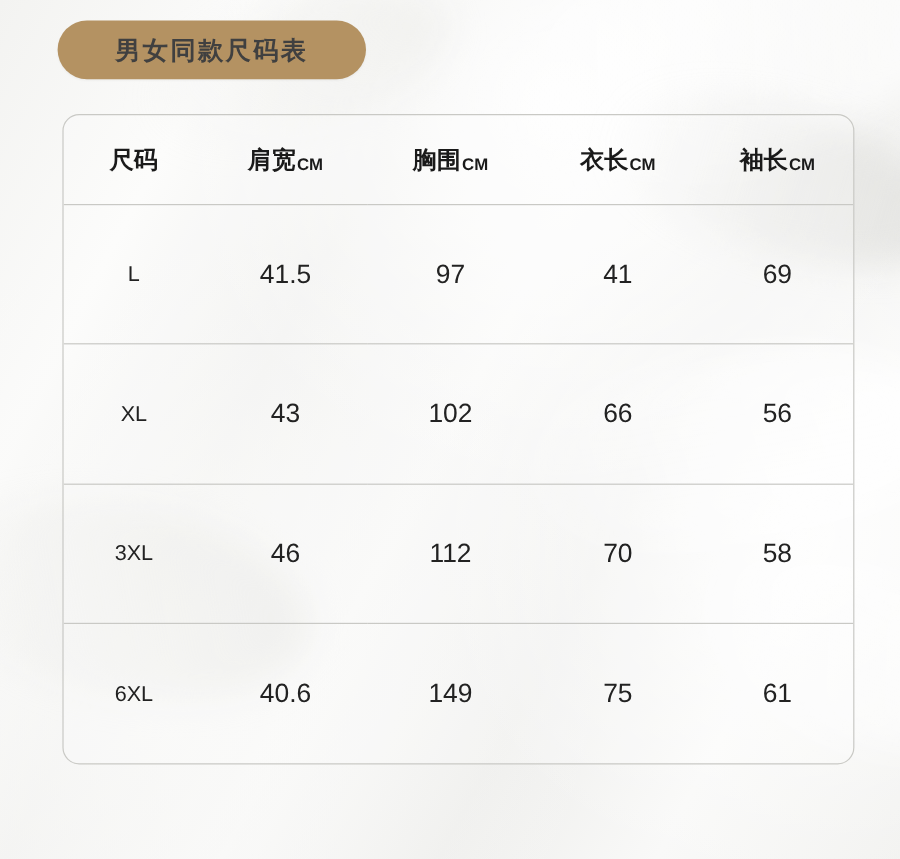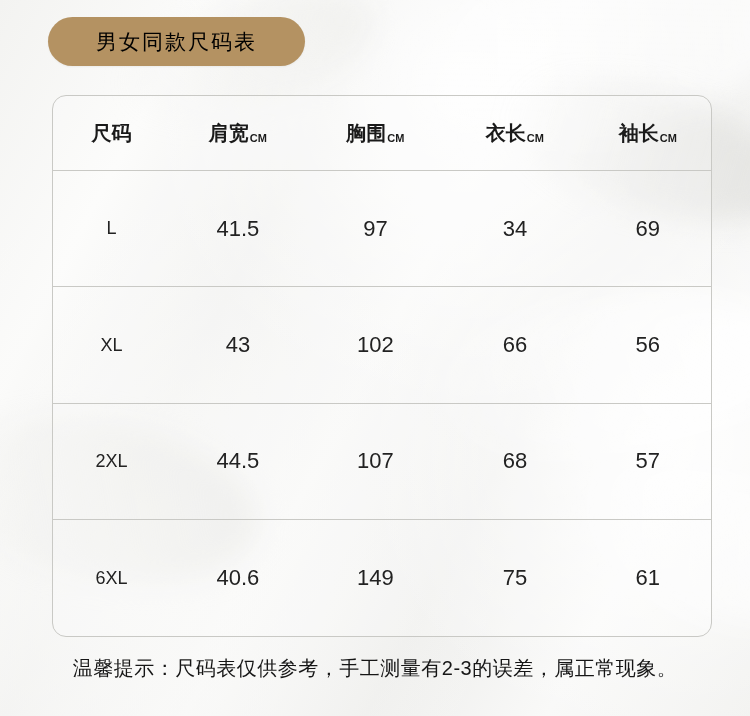--- a/index.html
+++ b/index.html
@@ -47,24 +47,24 @@
     width: 257px;
     height: 49px;
     background: #b49262;
     border-radius: 25px;
     display: flex;
     align-items: center;
     justify-content: center;
     box-shadow: 0 1px 2px rgba(0,0,0,0.05);
   }
   .title-badge .title-text {
-    color: #000000;
+    color: #404040;
     font-size: 21px;
     letter-spacing: 2px;
-    font-weight: normal;
+    font-weight: bold;
     font-family: "Liberation Sans", sans-serif;
     white-space: nowrap;
   }
 
   
   .table-card {
     position: absolute;
     left: 52px;
     top: 95px;
     width: 660px;
@@ -90,21 +90,21 @@
     color: #1a1a1a;
     border: 0;
   }
   table.size-table thead th {
     height: 72px;
     font-size: 20px;
     font-weight: bold;
     border-bottom: 1px solid #c9c9c5;
   }
   table.size-table thead th .unit {
-    font-size: 11px;
+    font-size: 14px;
     font-weight: bold;
     vertical-align: baseline;
     position: relative;
     top: 2px;
     margin-left: 1px;
   }
   table.size-table tbody tr {
     height: 67px;
   }
   table.size-table tbody tr + tr td {
@@ -169,43 +169,42 @@
           <th><span>胸围</span><span class="unit">CM</span></th>
           <th><span>衣长</span><span class="unit">CM</span></th>
           <th><span>袖长</span><span class="unit">CM</span></th>
         </tr>
       </thead>
       <tbody>
         <tr>
           <td class="size-cell">L</td>
           <td>41.5</td>
           <td>97</td>
-          <td>34</td>
+          <td>41</td>
           <td>69</td>
         </tr>
         <tr>
           <td class="size-cell">XL</td>
           <td>43</td>
           <td>102</td>
           <td>66</td>
           <td>56</td>
         </tr>
         <tr>
-          <td class="size-cell">2XL</td>
-          <td>44.5</td>
-          <td>107</td>
-          <td>68</td>
-          <td>57</td>
+          <td class="size-cell">3XL</td>
+          <td>46</td>
+          <td>112</td>
+          <td>70</td>
+          <td>58</td>
         </tr>
         <tr>
           <td class="size-cell">6XL</td>
           <td>40.6</td>
           <td>149</td>
           <td>75</td>
           <td>61</td>
         </tr>
       </tbody>
     </table>
   </div>
 
-  <div class="footer-note">温馨提示：尺码表仅供参考，手工测量有2-3的误差，属正常现象。</div>
 
 </div>
 
 </body></html>

